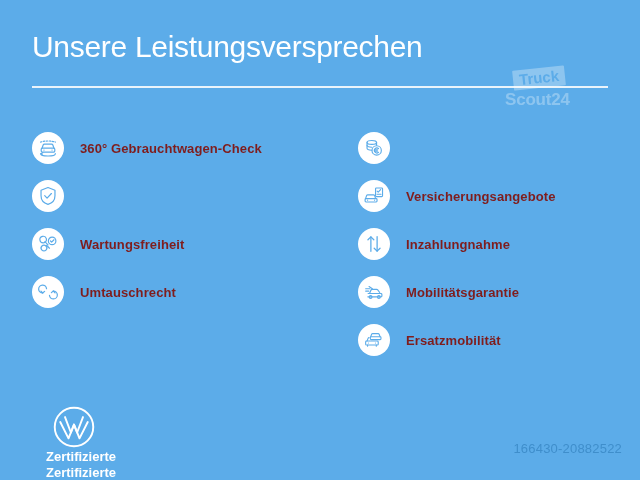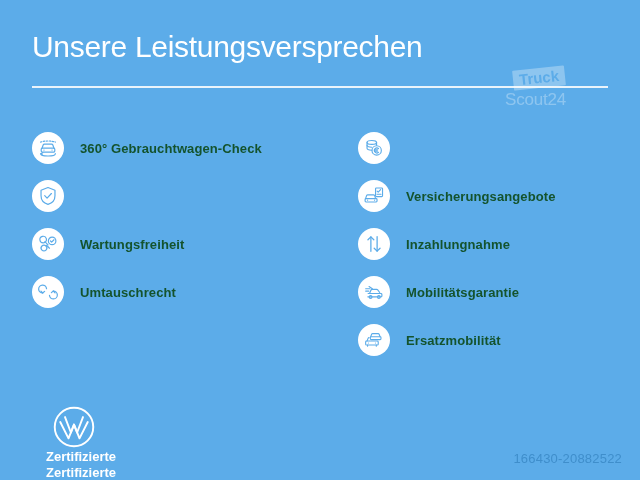--- a/index.html
+++ b/index.html
@@ -51,21 +51,21 @@
     font-weight:bold;
     padding:1px 6px 2px 6px;
     transform:rotate(-6deg);
     border-radius:1px;
   }
   #watermark .wm-scout {
     position:absolute;
     left:0px; top:22px;
     color:#ffffff;
     font-size:17px;
-    font-weight:normal;
+    font-weight:bold;
     letter-spacing:-0.2px;
   }
 
   
   .column { position:absolute; width:290px; }
   #column-left  { left:32px;  top:124px; }
   #column-right { left:358px; top:124px; }
 
   .feature-item {
     display:flex;
@@ -80,21 +80,21 @@
     background:#ffffff;
     display:flex;
     align-items:center;
     justify-content:center;
   }
   .feature-icon svg { display:block; }
   .feature-label {
     margin-left:16px;
     font-size:13px;
     font-weight:bold;
-    color:#14532d;
+    color:#7f1d1d;
     white-space:nowrap;
     letter-spacing:0.1px;
   }
 
   
   #vw-brand {
     position:absolute;
     left:32px;
     top:405px;
     display:flex;
@@ -107,21 +107,21 @@
     font-size:13px;
     font-weight:bold;
     color:#ffffff;
     line-height:16px;
     white-space:nowrap;
   }
 
   #listing-id {
     position:absolute;
     right:18px;
-    bottom:14px;
+    bottom:24px;
     font-size:13px;
     color:#3f8ecb;
     letter-spacing:0.2px;
   }
 </style>
 </head>
 <body>
 
 <div id="page-title">Unsere Leistungsversprechen</div>
 

